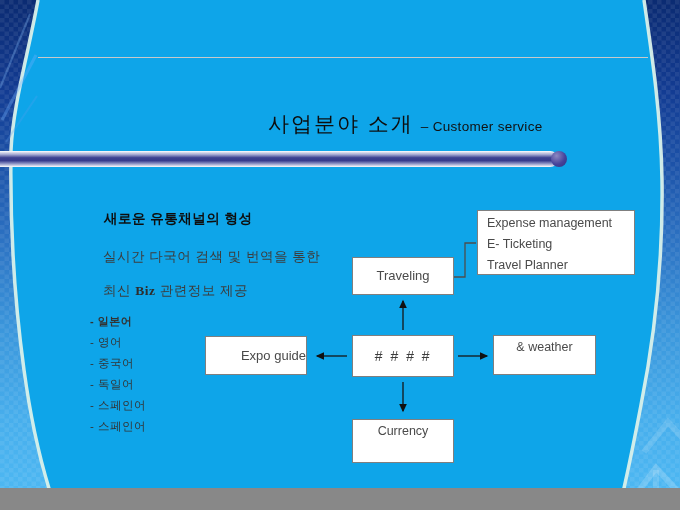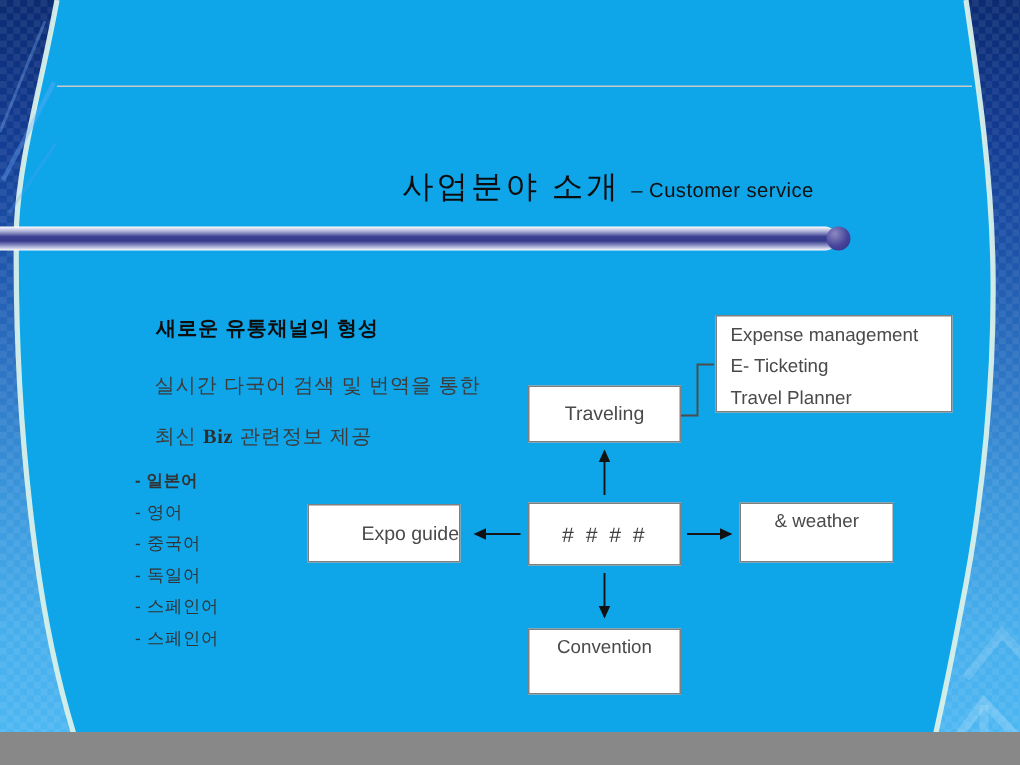--- a/index.html
+++ b/index.html
@@ -146,21 +146,21 @@
 
   <div class="dbox box-center">#  #  #  #</div>
 
   <div class="dbox box-expo">Expo guide</div>
 
   <div class="dbox box-local">
     <div>&amp; weather</div>
   </div>
 
   <div class="dbox box-currency">
-    <div>Convention</div>
+    <div>Currency</div>
   </div>
 
   <svg id="arrows-svg" width="680" height="510" viewBox="0 0 680 510">
     <defs>
       <marker id="ah" markerWidth="8" markerHeight="8" refX="5.5" refY="3" orient="auto">
         <path d="M0,0 L6.5,3 L0,6 Z" fill="#111"></path>
       </marker>
     </defs>
     <polyline points="454,277 465,277 465,243 476,243" fill="none" stroke="#4d4d4d" stroke-width="1.3"></polyline>
     <line x1="403" y1="330" x2="403" y2="301" stroke="#161616" stroke-width="1.3" marker-end="url(#ah)"></line>

